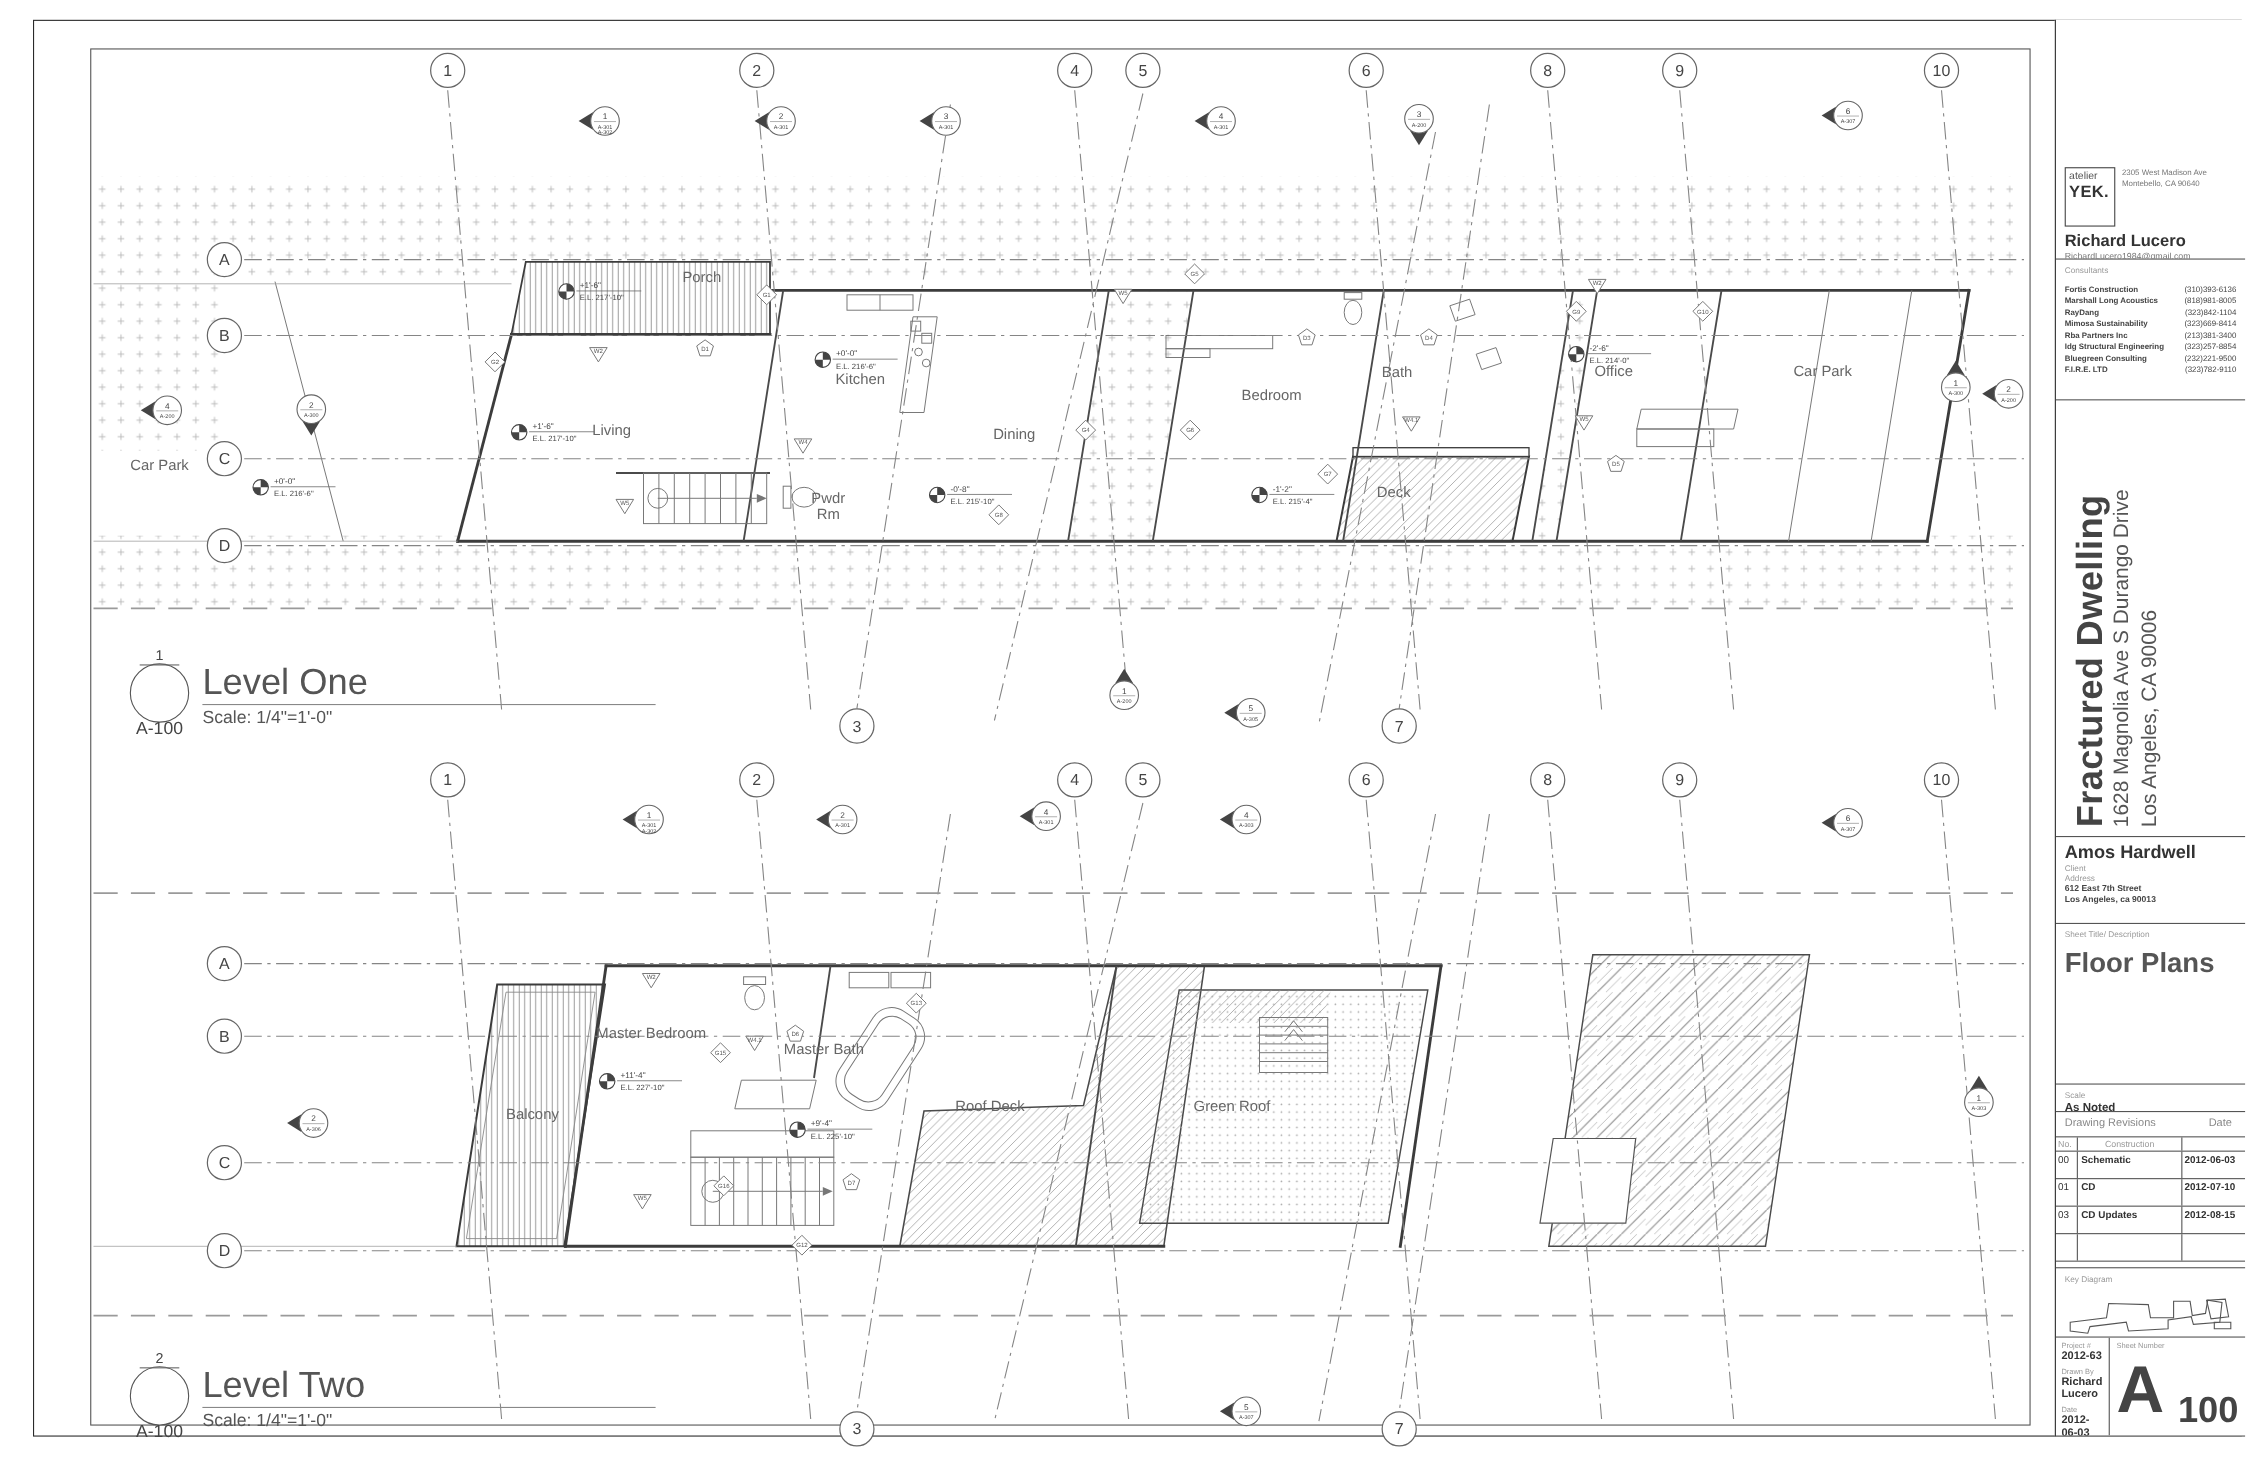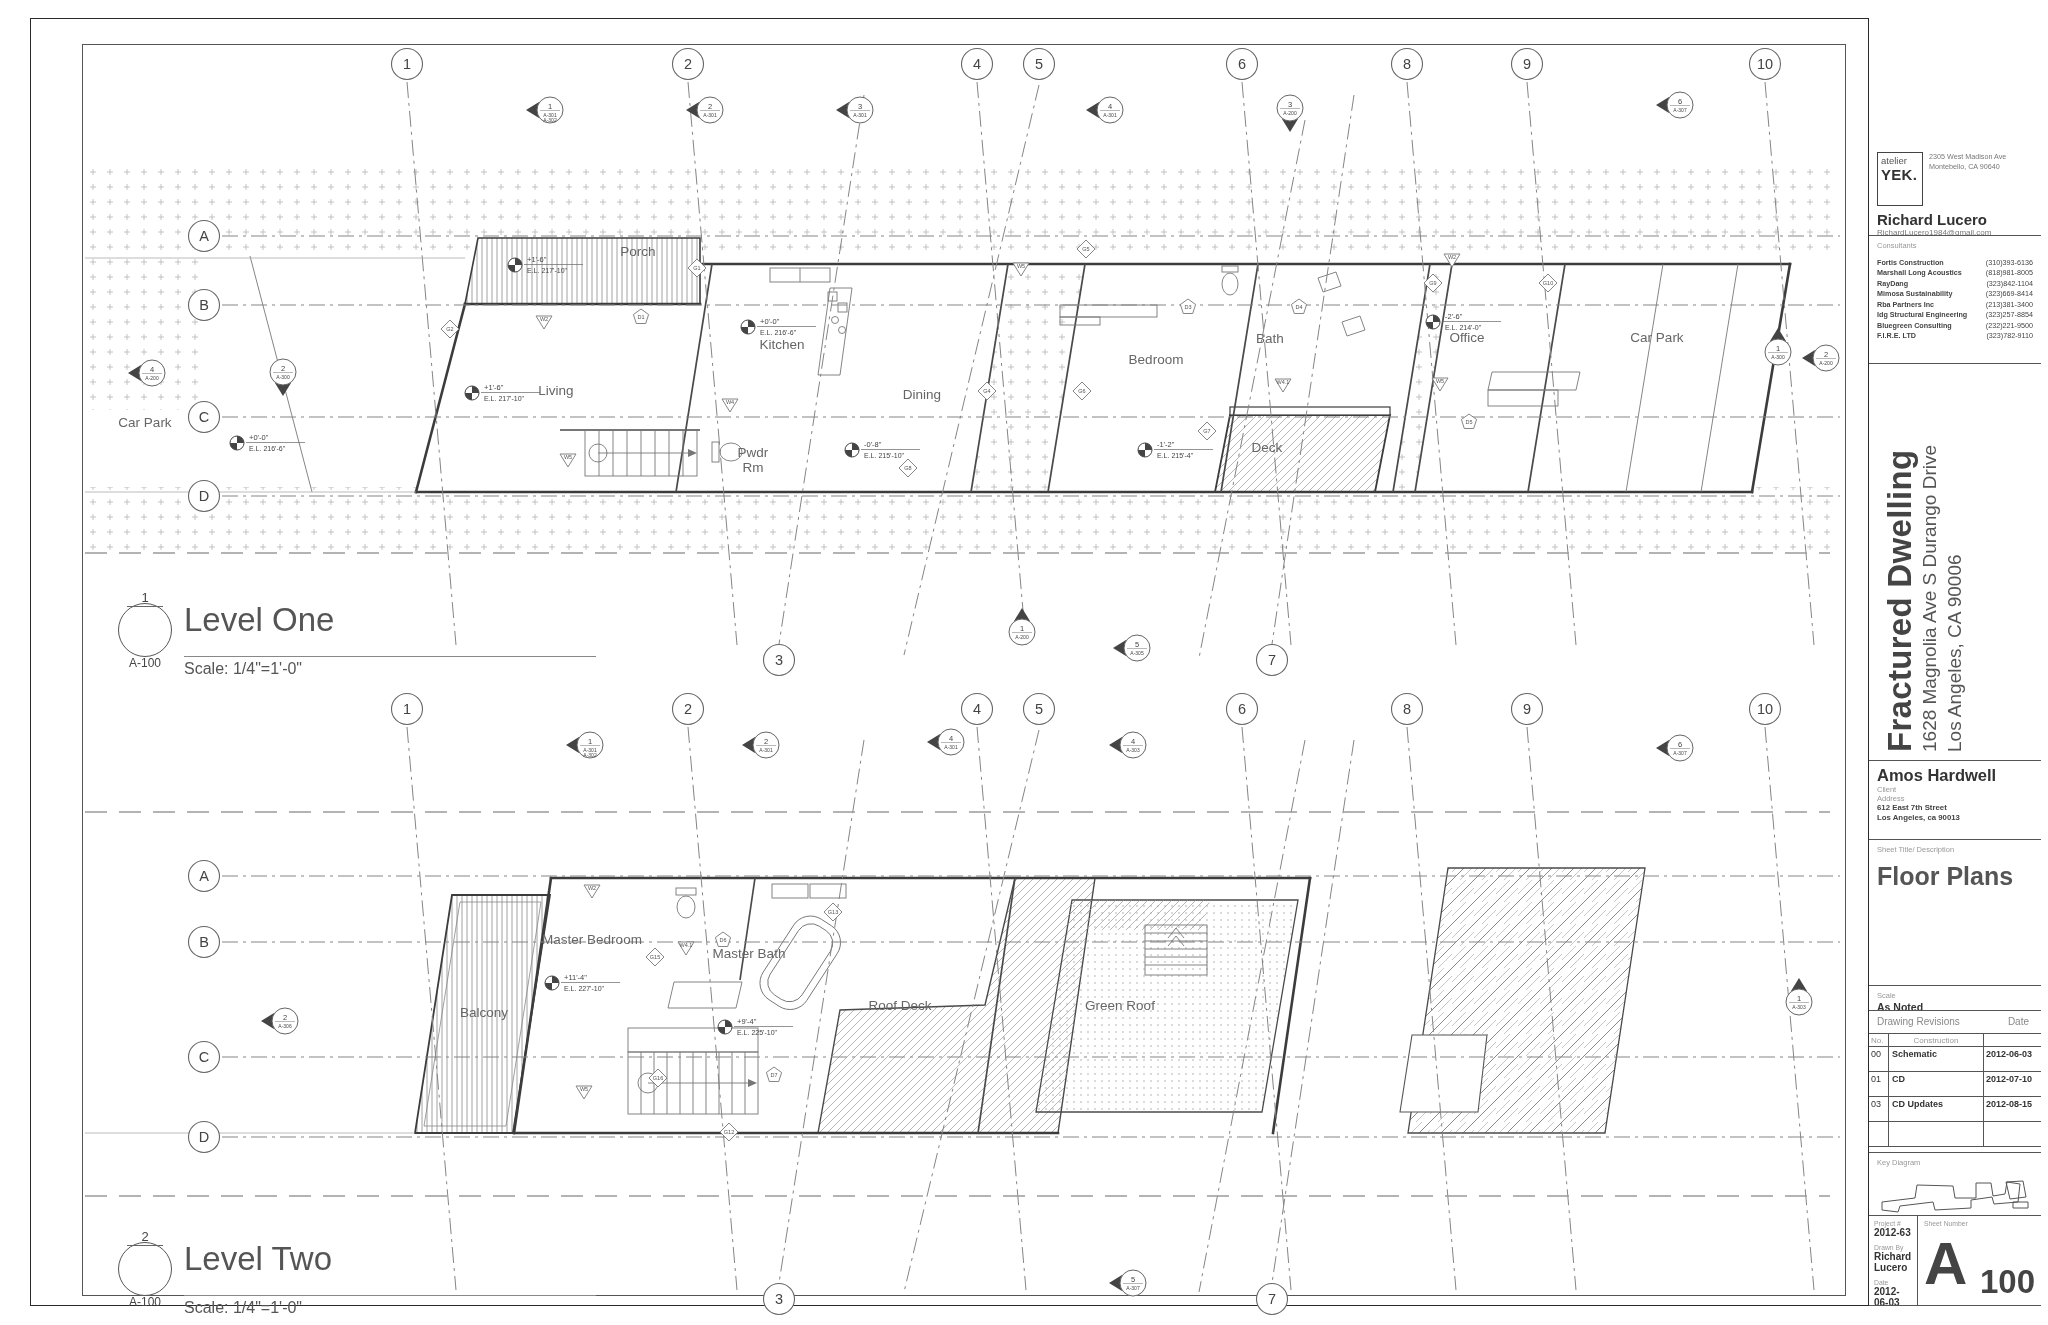--- a/index.html
+++ b/index.html
@@ -7,23 +7,23 @@
   .sheet{position:relative;width:2048px;height:1325px;background:#fff;overflow:hidden;}
   .outer-border{position:absolute;left:30px;top:18px;width:2008px;height:1288px;border:1.5px solid #2a2a2a;box-sizing:border-box;}
   .draw-border{position:absolute;left:82px;top:44px;width:1764px;height:1252px;border:1px solid #555;box-sizing:border-box;}
   svg.abs{position:absolute;left:0;top:0;}
   svg text{font-family:"Liberation Sans",sans-serif;}
 
   
   .ptitle{position:absolute;display:flex;align-items:flex-start;}
   .ref-circle{width:54px;height:54px;border:1.3px solid #555;border-radius:50%;display:flex;flex-direction:column;align-items:center;justify-content:center;font-size:13px;color:#444;background:#fff;box-sizing:border-box;flex:none;}
   .ref-circle .n{width:70%;text-align:center;border-bottom:1px solid #666;padding-bottom:1px;}
-  .ref-circle .r{padding-top:1px;font-size:12px;margin-top:48px;}
+  .ref-circle .r{padding-top:1px;font-size:16px;margin-top:48px;}
   .pt-right{margin-left:12px;}
-  .pt-title{font-size:33px;color:#555;border-bottom:1.4px solid #888;width:412px;line-height:1.05;padding-bottom:18px;}
+  .pt-title{font-size:33px;color:#555;border-bottom:1.4px solid #888;width:412px;line-height:1.05;padding-bottom:2px;}
   .pt-scale{font-size:16px;color:#555;margin-top:3px;}
 
   
   .tb{position:absolute;left:1868px;top:18px;width:172px;height:1288px;background:#fff;border-left:1.5px solid #2a2a2a;box-sizing:border-box;}
   .tb-sec{position:absolute;left:0;width:172px;border-top:1px solid #555;box-sizing:border-box;padding:5px 8px;overflow:hidden;}
   .lbl{font-size:7.5px;color:#999;line-height:1.2;}
   .course-line{font-size:14px;font-weight:bold;color:#555;line-height:1.3;}
   .course-date{font-size:16px;font-weight:bold;color:#444;margin-top:9px;}
   .firm-top{display:flex;}
   .logo{width:46px;height:54px;border:1.5px solid #444;box-sizing:border-box;padding:3px 3px 0 3px;flex:none;}

